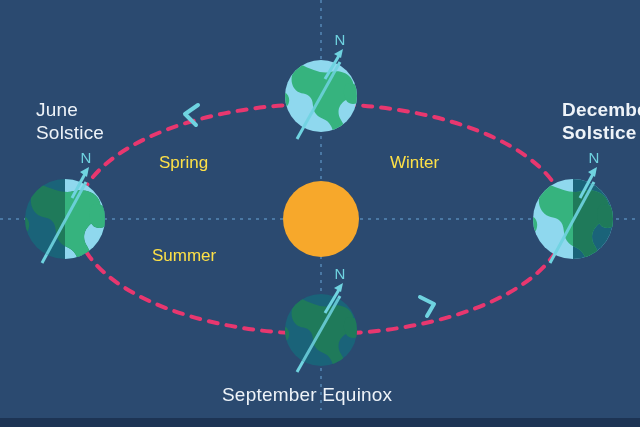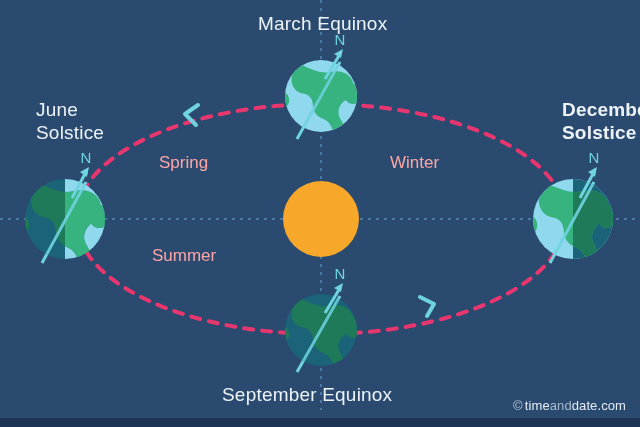--- a/index.html
+++ b/index.html
@@ -26,21 +26,21 @@
     position: absolute;
     color: #eef3f8;
     font-size: 19px;
     line-height: 23px;
     font-weight: 400;
     letter-spacing: 0.2px;
     white-space: pre-line;
   }
   .season {
     position: absolute;
-    color: #fca5a5;
+    color: #fde047;
     font-size: 17px;
     line-height: 20px;
     font-weight: 400;
   }
   .credit {
     position: absolute;
     right: 14px;
     bottom: 14px;
     font-size: 13px;
     color: #e7edf5;
@@ -232,35 +232,31 @@
         <polygon points="597,167 588,172 595,177" fill="#6fd3e0"></polygon>
       </g>
     </g>
 
     <text x="340" y="45" fill="#6fd3e0" font-size="15" font-family="Liberation Sans, sans-serif" text-anchor="middle">N</text>
     <text x="86" y="163" fill="#6fd3e0" font-size="15" font-family="Liberation Sans, sans-serif" text-anchor="middle">N</text>
     <text x="340" y="279" fill="#6fd3e0" font-size="15" font-family="Liberation Sans, sans-serif" text-anchor="middle">N</text>
     <text x="594" y="163" fill="#6fd3e0" font-size="15" font-family="Liberation Sans, sans-serif" text-anchor="middle">N</text>
   </svg>
 
-  <div class="lbl" id="lbl-march">March Equinox</div>
 
   <div class="lbl" id="lbl-june">June
 Solstice</div>
 
   <div class="lbl" id="lbl-dec">December
 Solstice</div>
 
   <div class="lbl" id="lbl-sept">September Equinox</div>
 
   <div class="season" id="sea-spring">Spring</div>
 
   <div class="season" id="sea-winter">Winter</div>
 
   <div class="season" id="sea-summer">Summer</div>
 
 
-  <div class="credit">
-    <span class="c-sym">©</span><span>time</span><span class="c-and">and</span><span>date</span><span>.com</span>
-  </div>
 
   <div class="bottom-bar"></div>
 </div>
 
 </body></html>

